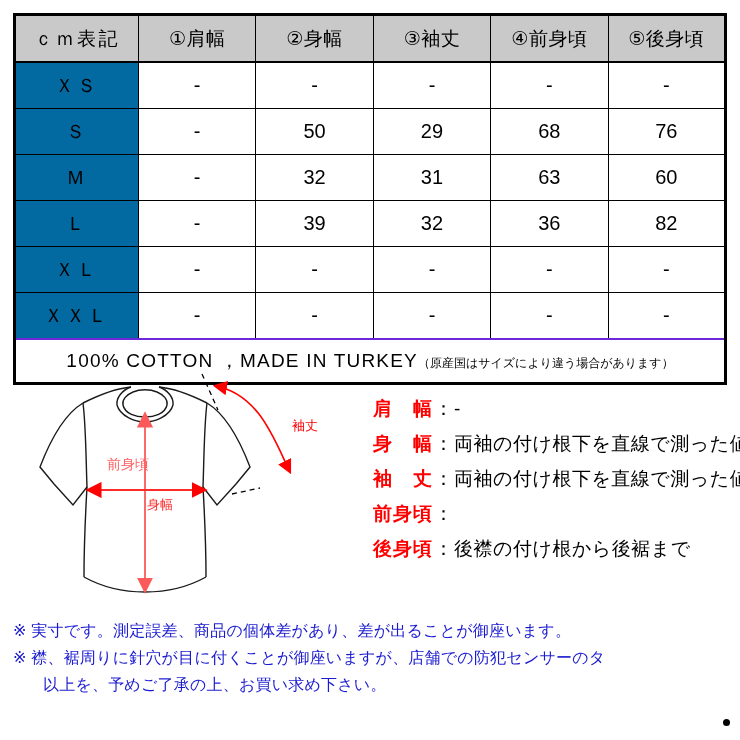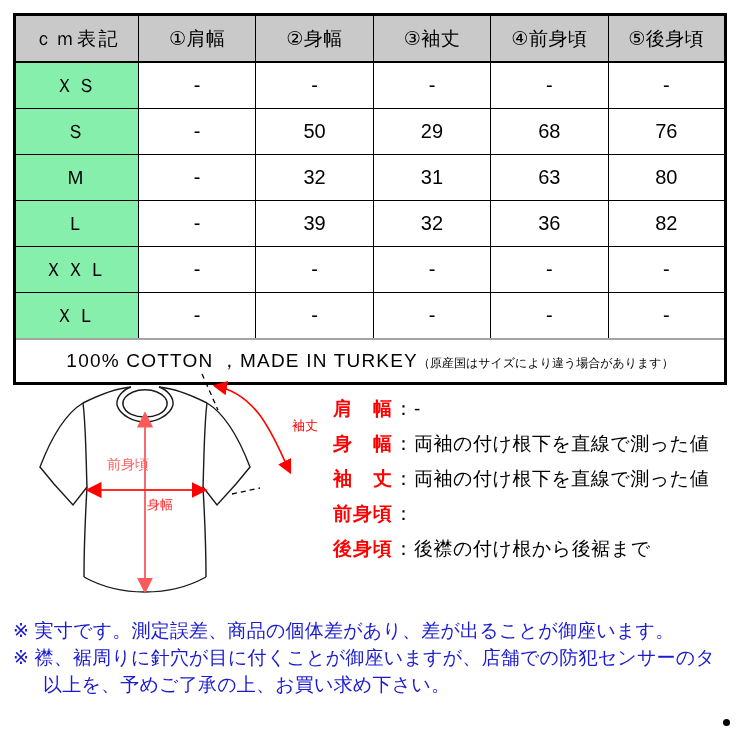--- a/index.html
+++ b/index.html
@@ -38,33 +38,33 @@
     height: 45px;
     font-weight: normal;
   }
   th.hdr {
     background: #c9c9c9;
     font-size: 19px;
     letter-spacing: 0.5px;
   }
   th.hdr.first { letter-spacing: 2.5px; }
   td.sizecell {
-    background: #86efac;
+    background: #0369a1;
     font-size: 19px;
     letter-spacing: 3px;
     border-right: 2px solid #000000;
   }
   td.val {
     background: #ffffff;
     font-size: 20px;
   }
   tr.hdr-row th { border-bottom: 2px solid #000000; }
   tr.cotton-row td {
     background: #ffffff;
-    border-top: 2px solid #a3a3a3;
+    border-top: 2px solid #6d28d9;
     height: 42px;
     font-size: 19px;
     letter-spacing: 1.2px;
   }
   .cotton-small {
     font-size: 12px;
     letter-spacing: 0;
   }
 
   
@@ -82,37 +82,38 @@
     left: 333px;
     top: 396px;
     width: 400px;
   }
   .legend-row {
     display: flex;
     align-items: baseline;
     height: 35px;
     font-size: 19px;
     white-space: nowrap;
+    margin-left: 40px;
   }
   .legend-term {
     color: #ff0000;
     font-weight: bold;
     letter-spacing: 1px;
   }
   .legend-sep { color: #000000; padding: 0 1px; }
   .legend-desc { color: #000000; letter-spacing: 0.5px; }
 
   
   #notes {
     position: absolute;
     left: 13px;
     top: 617px;
     width: 715px;
     color: #1a1ad0;
-    font-size: 19px;
+    font-size: 16px;
     line-height: 27px;
     letter-spacing: 0.2px;
   }
   .note-line { white-space: nowrap; }
   .note-indent { padding-left: 30px; }
 
   #corner-dot {
     position: absolute;
     left: 723px;
     top: 719px;
@@ -153,40 +154,40 @@
           <td class="val">29</td>
           <td class="val">68</td>
           <td class="val">76</td>
         </tr>
         <tr>
           <td class="sizecell">Ｍ</td>
           <td class="val">-</td>
           <td class="val">32</td>
           <td class="val">31</td>
           <td class="val">63</td>
-          <td class="val">80</td>
+          <td class="val">60</td>
         </tr>
         <tr>
           <td class="sizecell">Ｌ</td>
           <td class="val">-</td>
           <td class="val">39</td>
           <td class="val">32</td>
           <td class="val">36</td>
           <td class="val">82</td>
         </tr>
         <tr>
+          <td class="sizecell">ＸＬ</td>
+          <td class="val">-</td>
+          <td class="val">-</td>
+          <td class="val">-</td>
+          <td class="val">-</td>
+          <td class="val">-</td>
+        </tr>
+        <tr>
           <td class="sizecell">ＸＸＬ</td>
-          <td class="val">-</td>
-          <td class="val">-</td>
-          <td class="val">-</td>
-          <td class="val">-</td>
-          <td class="val">-</td>
-        </tr>
-        <tr>
-          <td class="sizecell">ＸＬ</td>
           <td class="val">-</td>
           <td class="val">-</td>
           <td class="val">-</td>
           <td class="val">-</td>
           <td class="val">-</td>
         </tr>
       </tbody>
     <tfoot>
       <tr class="cotton-row">
         <td colspan="6">

